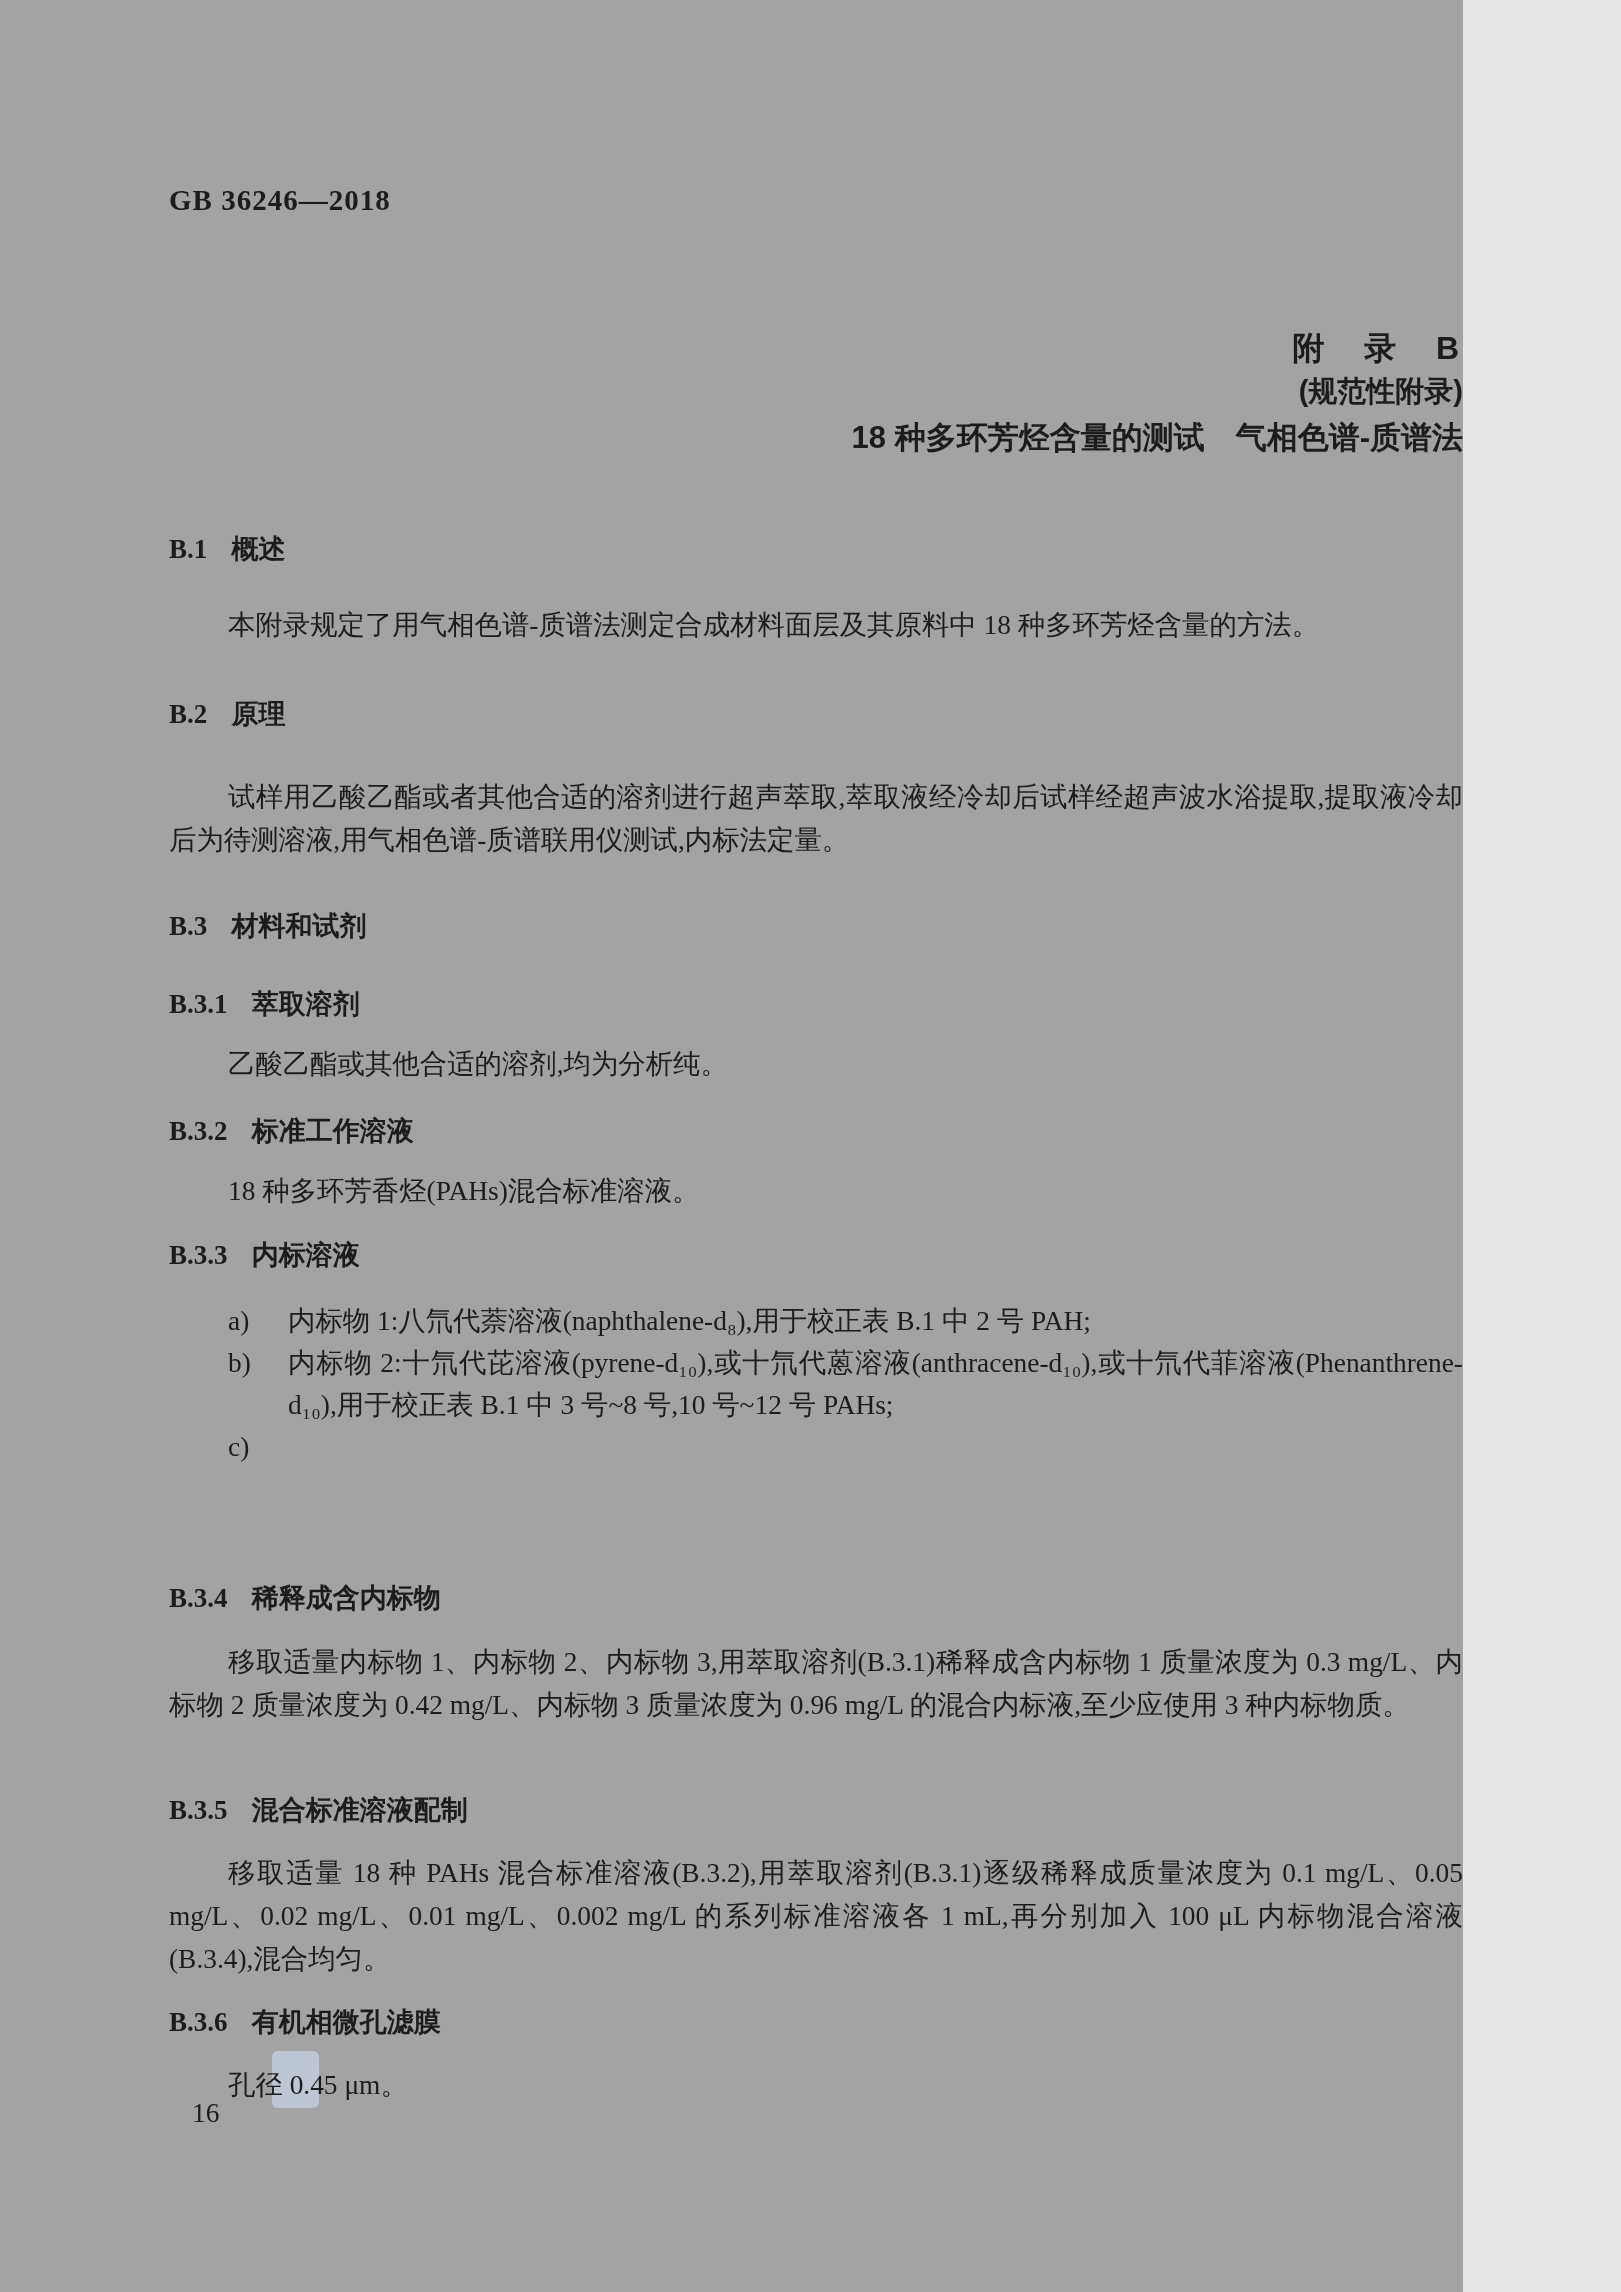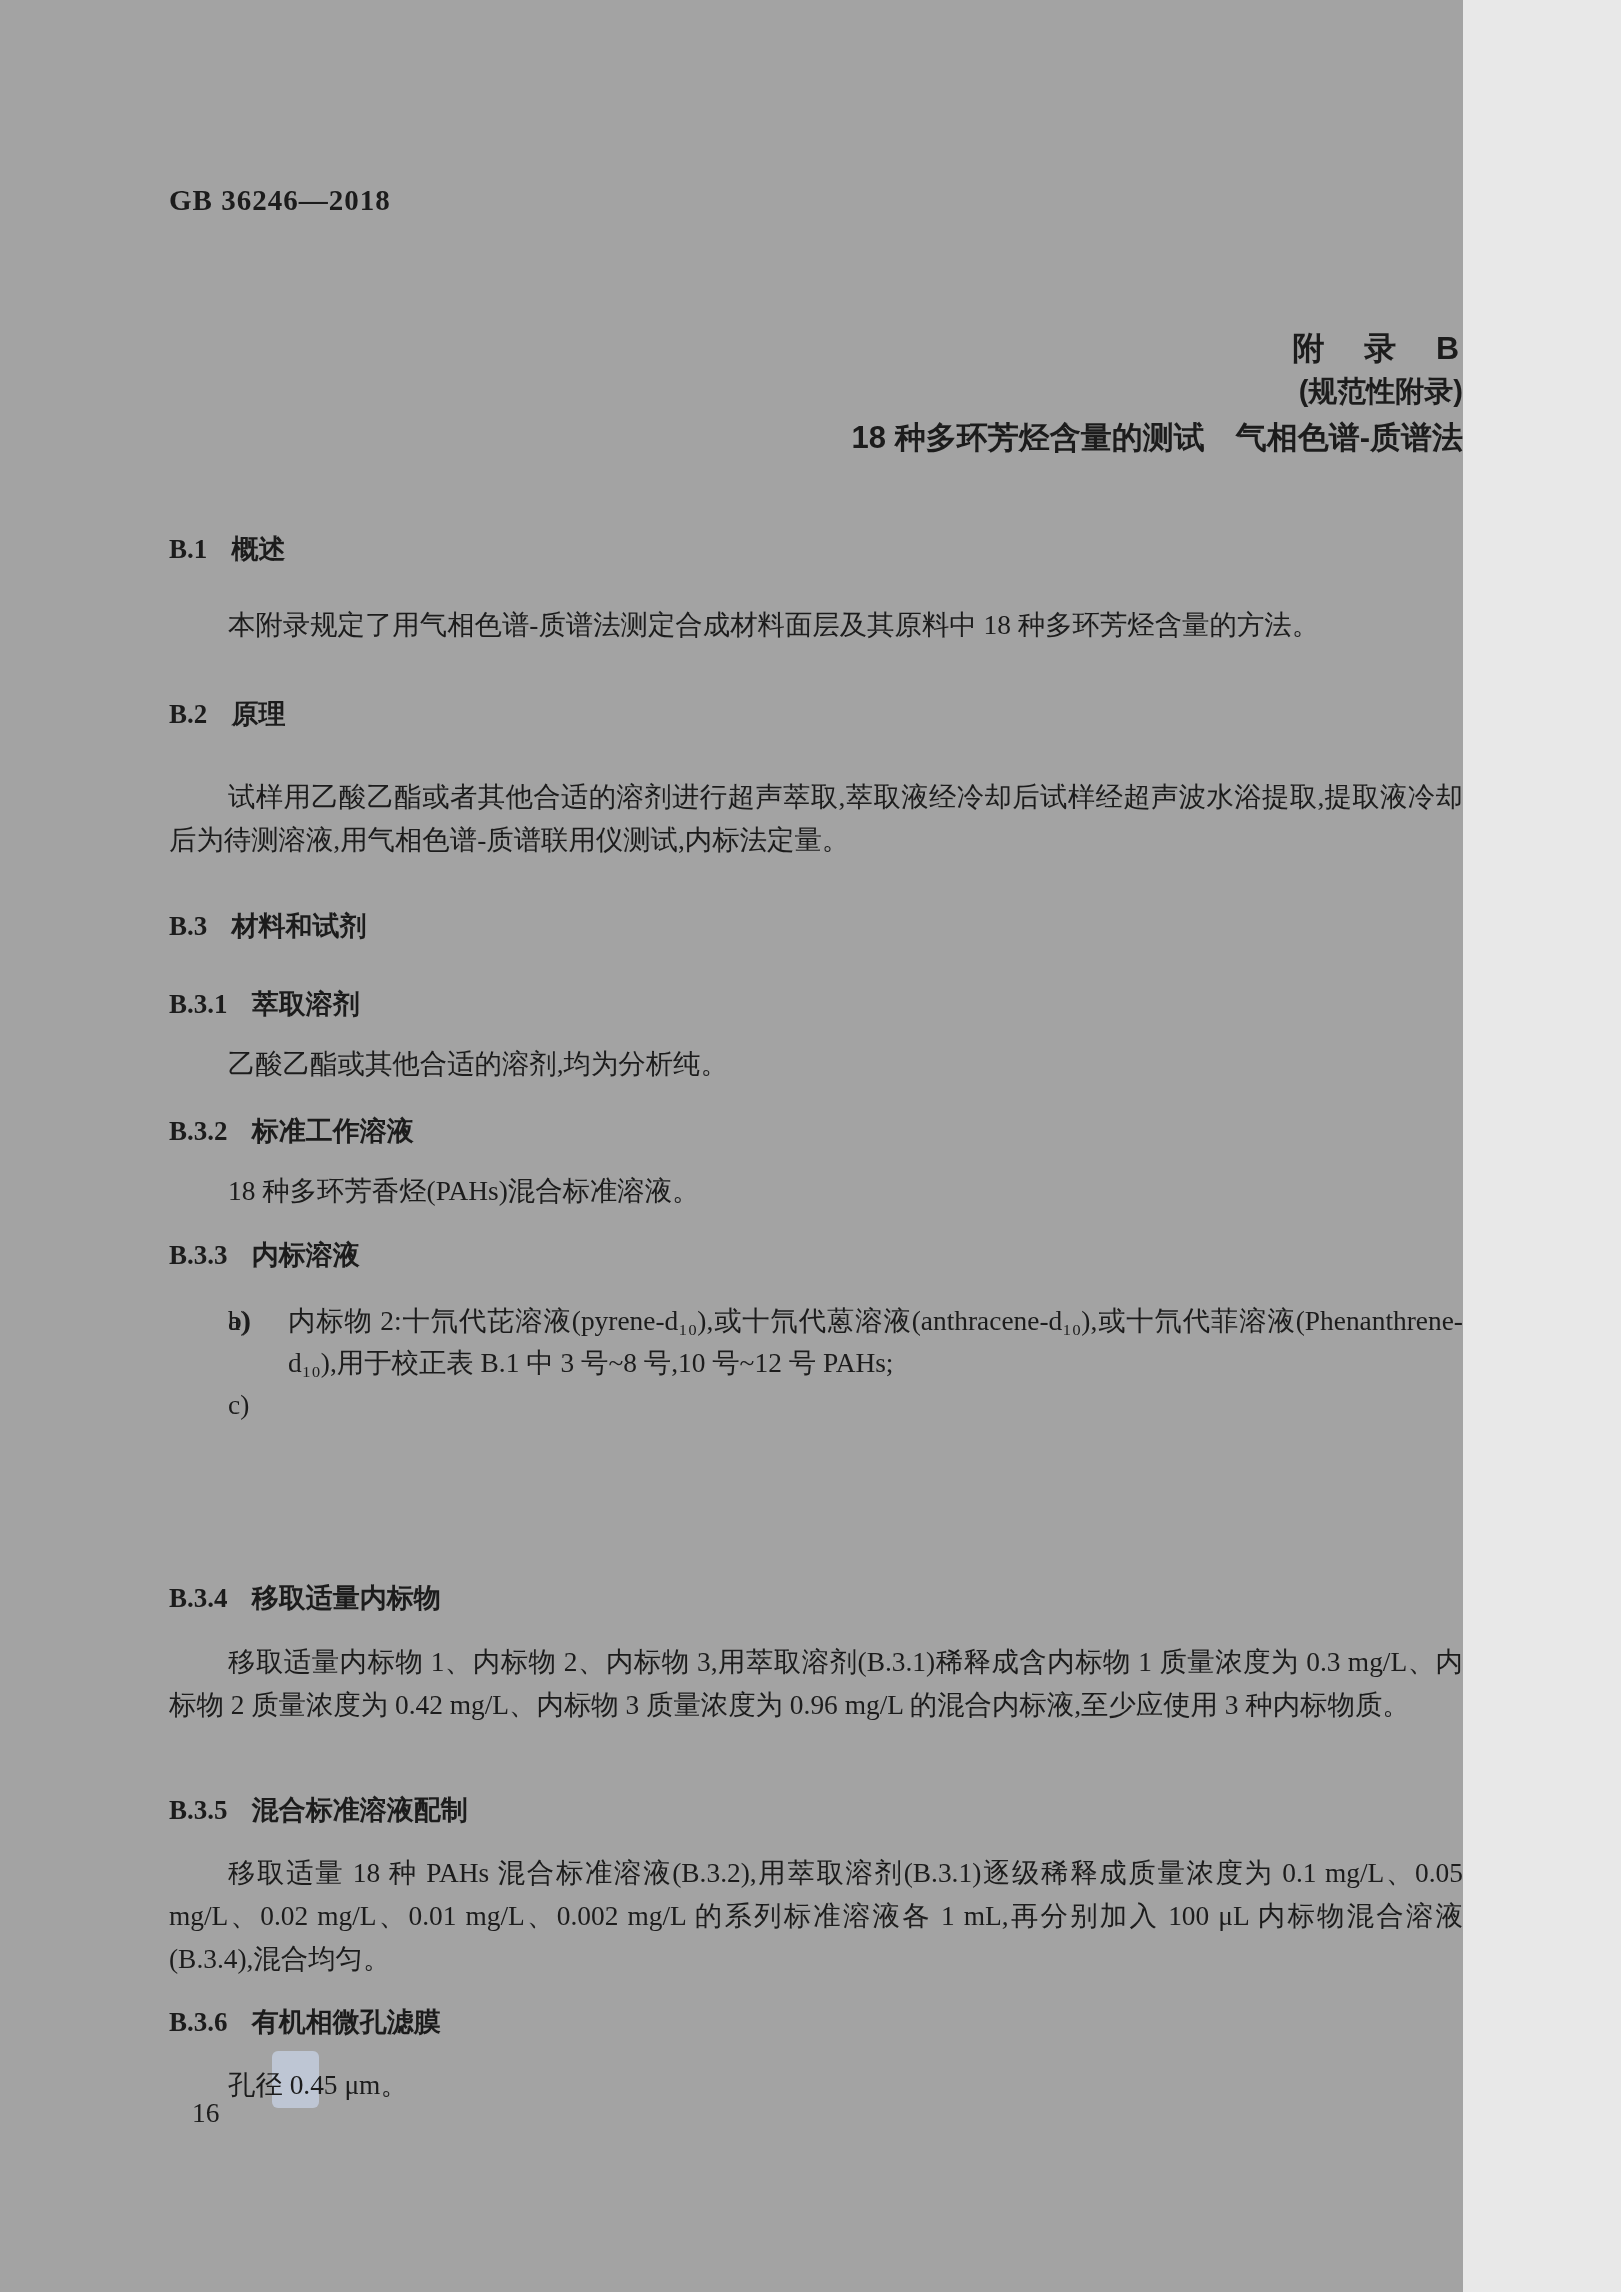--- a/index.html
+++ b/index.html
@@ -96,32 +96,33 @@
       <span class="hnum">B.3.2</span><span class="ht">标准工作溶液</span>
     </div>
     <div class="abs para" style="top:1170px">18 种多环芳香烃(PAHs)混合标准溶液。</div>
 
     <div class="abs h2" style="top:1237px">
       <span class="hnum">B.3.3</span><span class="ht">内标溶液</span>
     </div>
     <div class="abs list" style="top:1300px">
       <div class="list-item">
         <span class="label">a)</span>
+        <span>内标物 1:八氘代萘溶液(naphthalene-d₈),用于校正表 B.1 中 2 号 PAH;</span>
       </div>
       <div class="list-item">
         <span class="label">b)</span>
         <span>内标物 2:十氘代芘溶液(pyrene-d₁₀),或十氘代蒽溶液(anthracene-d₁₀),或十氘代菲溶液(Phenanthrene-d₁₀),用于校正表 B.1 中 3 号~8 号,10 号~12 号 PAHs;</span>
       </div>
       <div class="list-item">
         <span class="label">c)</span>
       </div>
     </div>
 
     <div class="abs h2" style="top:1580px">
-      <span class="hnum">B.3.4</span><span class="ht">移取适量内标物</span>
+      <span class="hnum">B.3.4</span><span class="ht">稀释成含内标物</span>
     </div>
     <div class="abs para" style="top:1641px">移取适量内标物 1、内标物 2、内标物 3,用萃取溶剂(B.3.1)稀释成含内标物 1 质量浓度为 0.3 mg/L、内标物 2 质量浓度为 0.42 mg/L、内标物 3 质量浓度为 0.96 mg/L 的混合内标液,至少应使用 3 种内标物质。</div>
 
     <div class="abs h2" style="top:1792px">
       <span class="hnum">B.3.5</span><span class="ht">混合标准溶液配制</span>
     </div>
     <div class="abs para" style="top:1852px">移取适量 18 种 PAHs 混合标准溶液(B.3.2),用萃取溶剂(B.3.1)逐级稀释成质量浓度为 0.1 mg/L、0.05 mg/L、0.02 mg/L、0.01 mg/L、0.002 mg/L 的系列标准溶液各 1 mL,再分别加入 100 μL 内标物混合溶液(B.3.4),混合均匀。</div>
 
     <div class="abs h2" style="top:2004px">
       <span class="hnum">B.3.6</span><span class="ht">有机相微孔滤膜</span>

